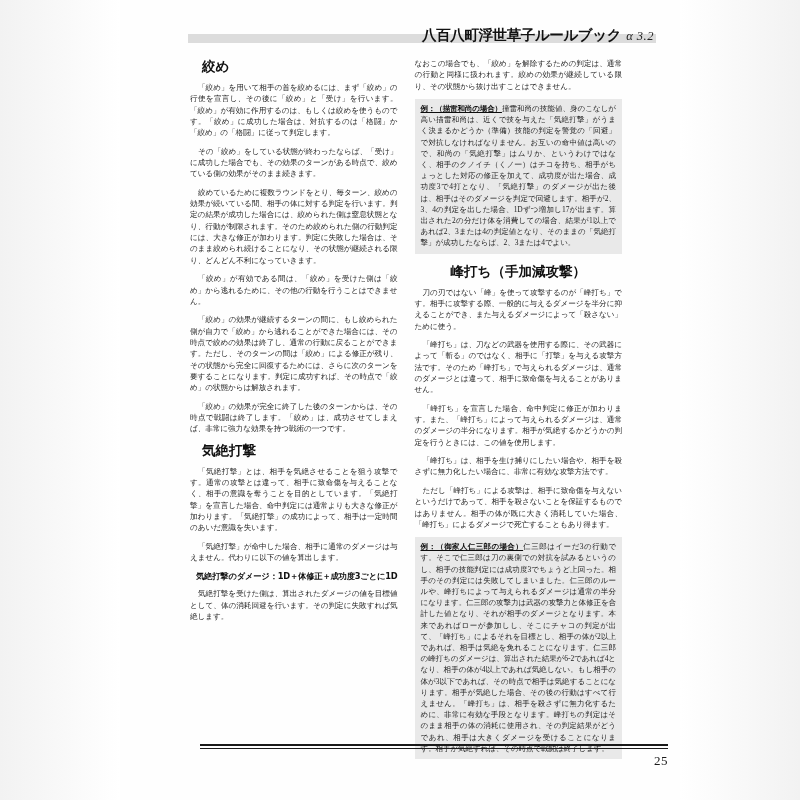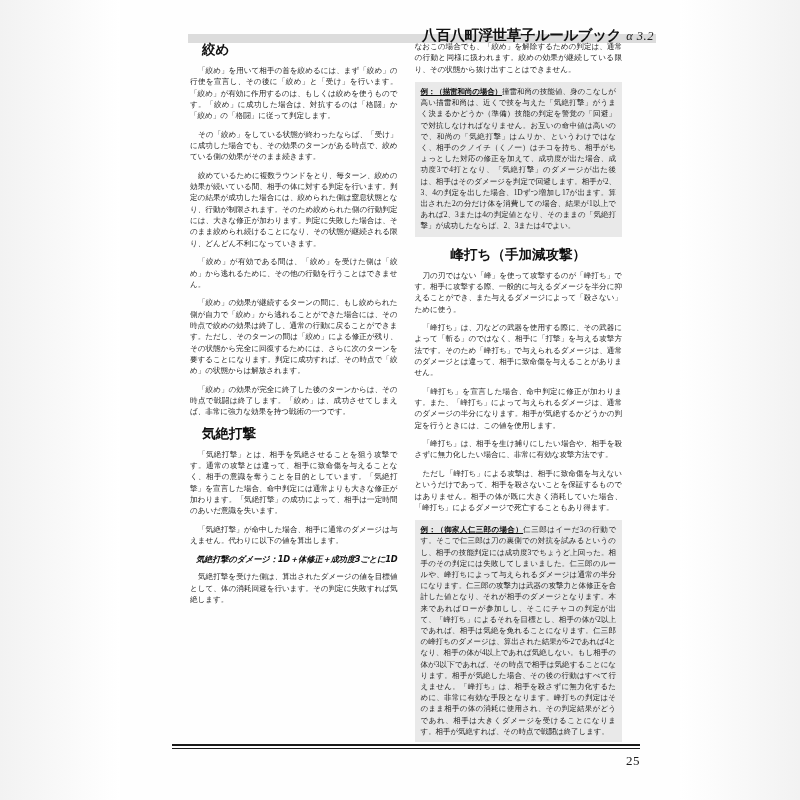--- a/index.html
+++ b/index.html
@@ -73,21 +73,21 @@
     font-size: 12.5px;
     letter-spacing: 0.5px;
     padding-left: 5px;
     color: #222;
   }
 
   
   .cols {
     position: absolute;
     left: 190px;
-    top: 41px;
+    top: 58px;
     width: 432px;
     height: 676px;
     display: flex;
     gap: 17px;
   }
   .col {
     width: 208px;
     position: relative;
   }
 
@@ -122,21 +122,20 @@
     font-family: "DejaVu Sans", sans-serif;
     font-size: 8.3px;
     font-weight: bold;
     line-height: 12px;
     margin: 2px 0 6px 0;
     text-indent: 6px;
     color: #111;
     letter-spacing: -0.2px;
     filter: blur(0.35px);
     word-break: break-all;
-    font-style: italic;
   }
 
   
   .example {
     background: #e9e9e9;
     padding: 4px 6px 5px 6px;
     margin: 0 0 9px 0;
     filter: blur(0.05px);
   }
   .example p {
@@ -153,21 +152,21 @@
     font-family: "DejaVu Sans", sans-serif;
     font-weight: bold;
     color: #0d0d0d;
     letter-spacing: -0.2px;
     text-decoration: underline;
   }
 
   
   .footer {
     position: absolute;
-    left: 172px;
+    left: 200px;
     top: 744px;
     width: 468px;
   }
   .footer .rule-thick {
     width: 468px;
     height: 2px;
     background: #1a1a1a;
   }
   .footer .rule-gap { height: 2px; }
   .footer .rule-thin {

